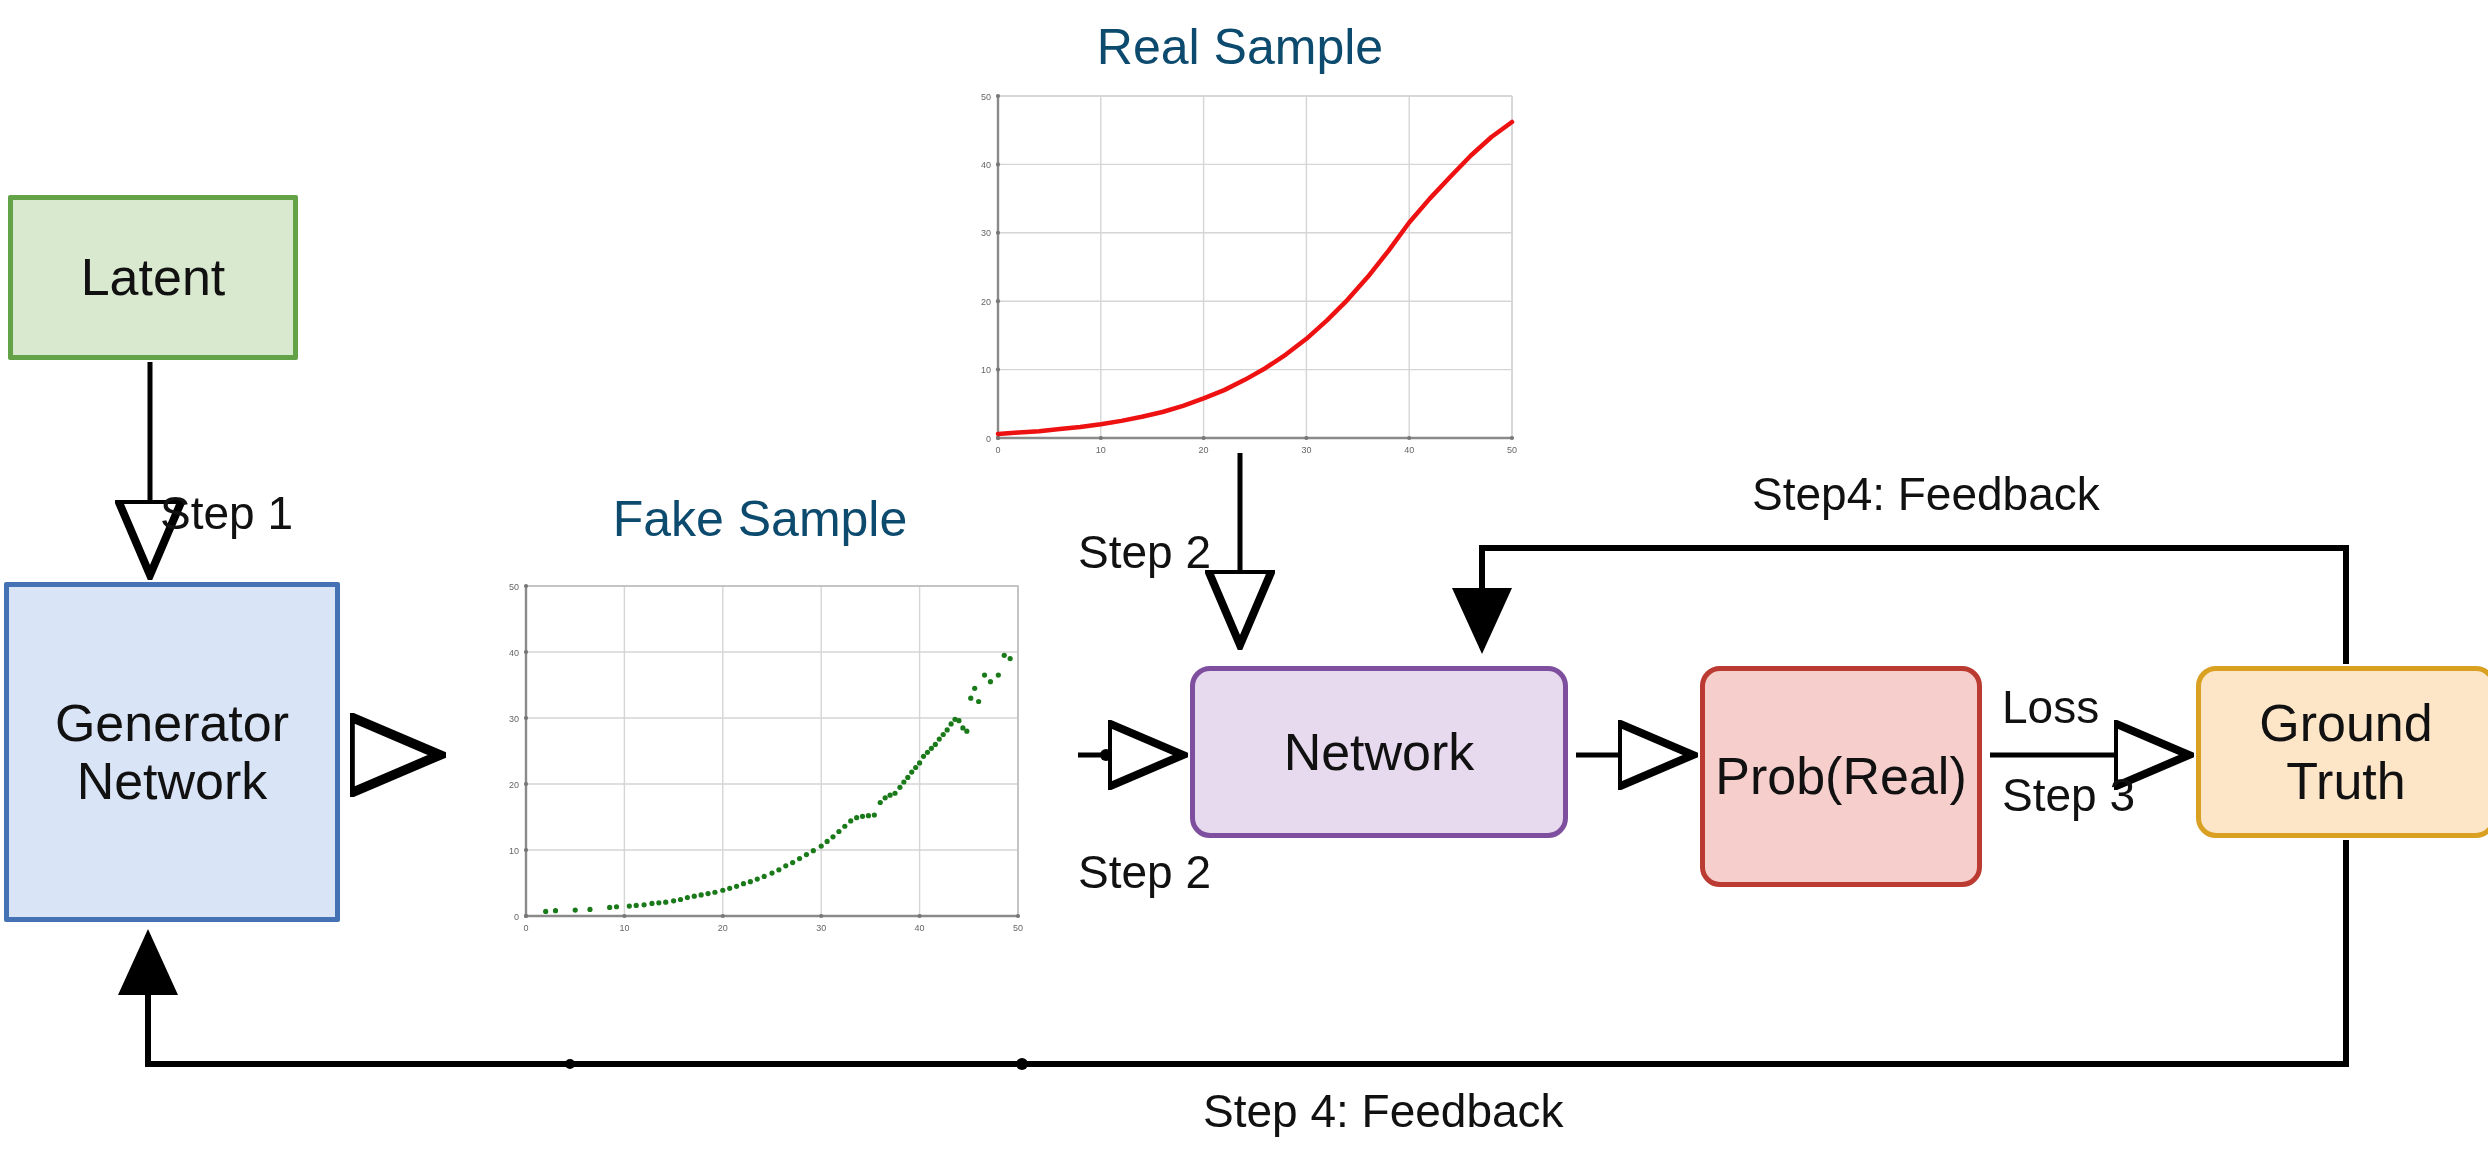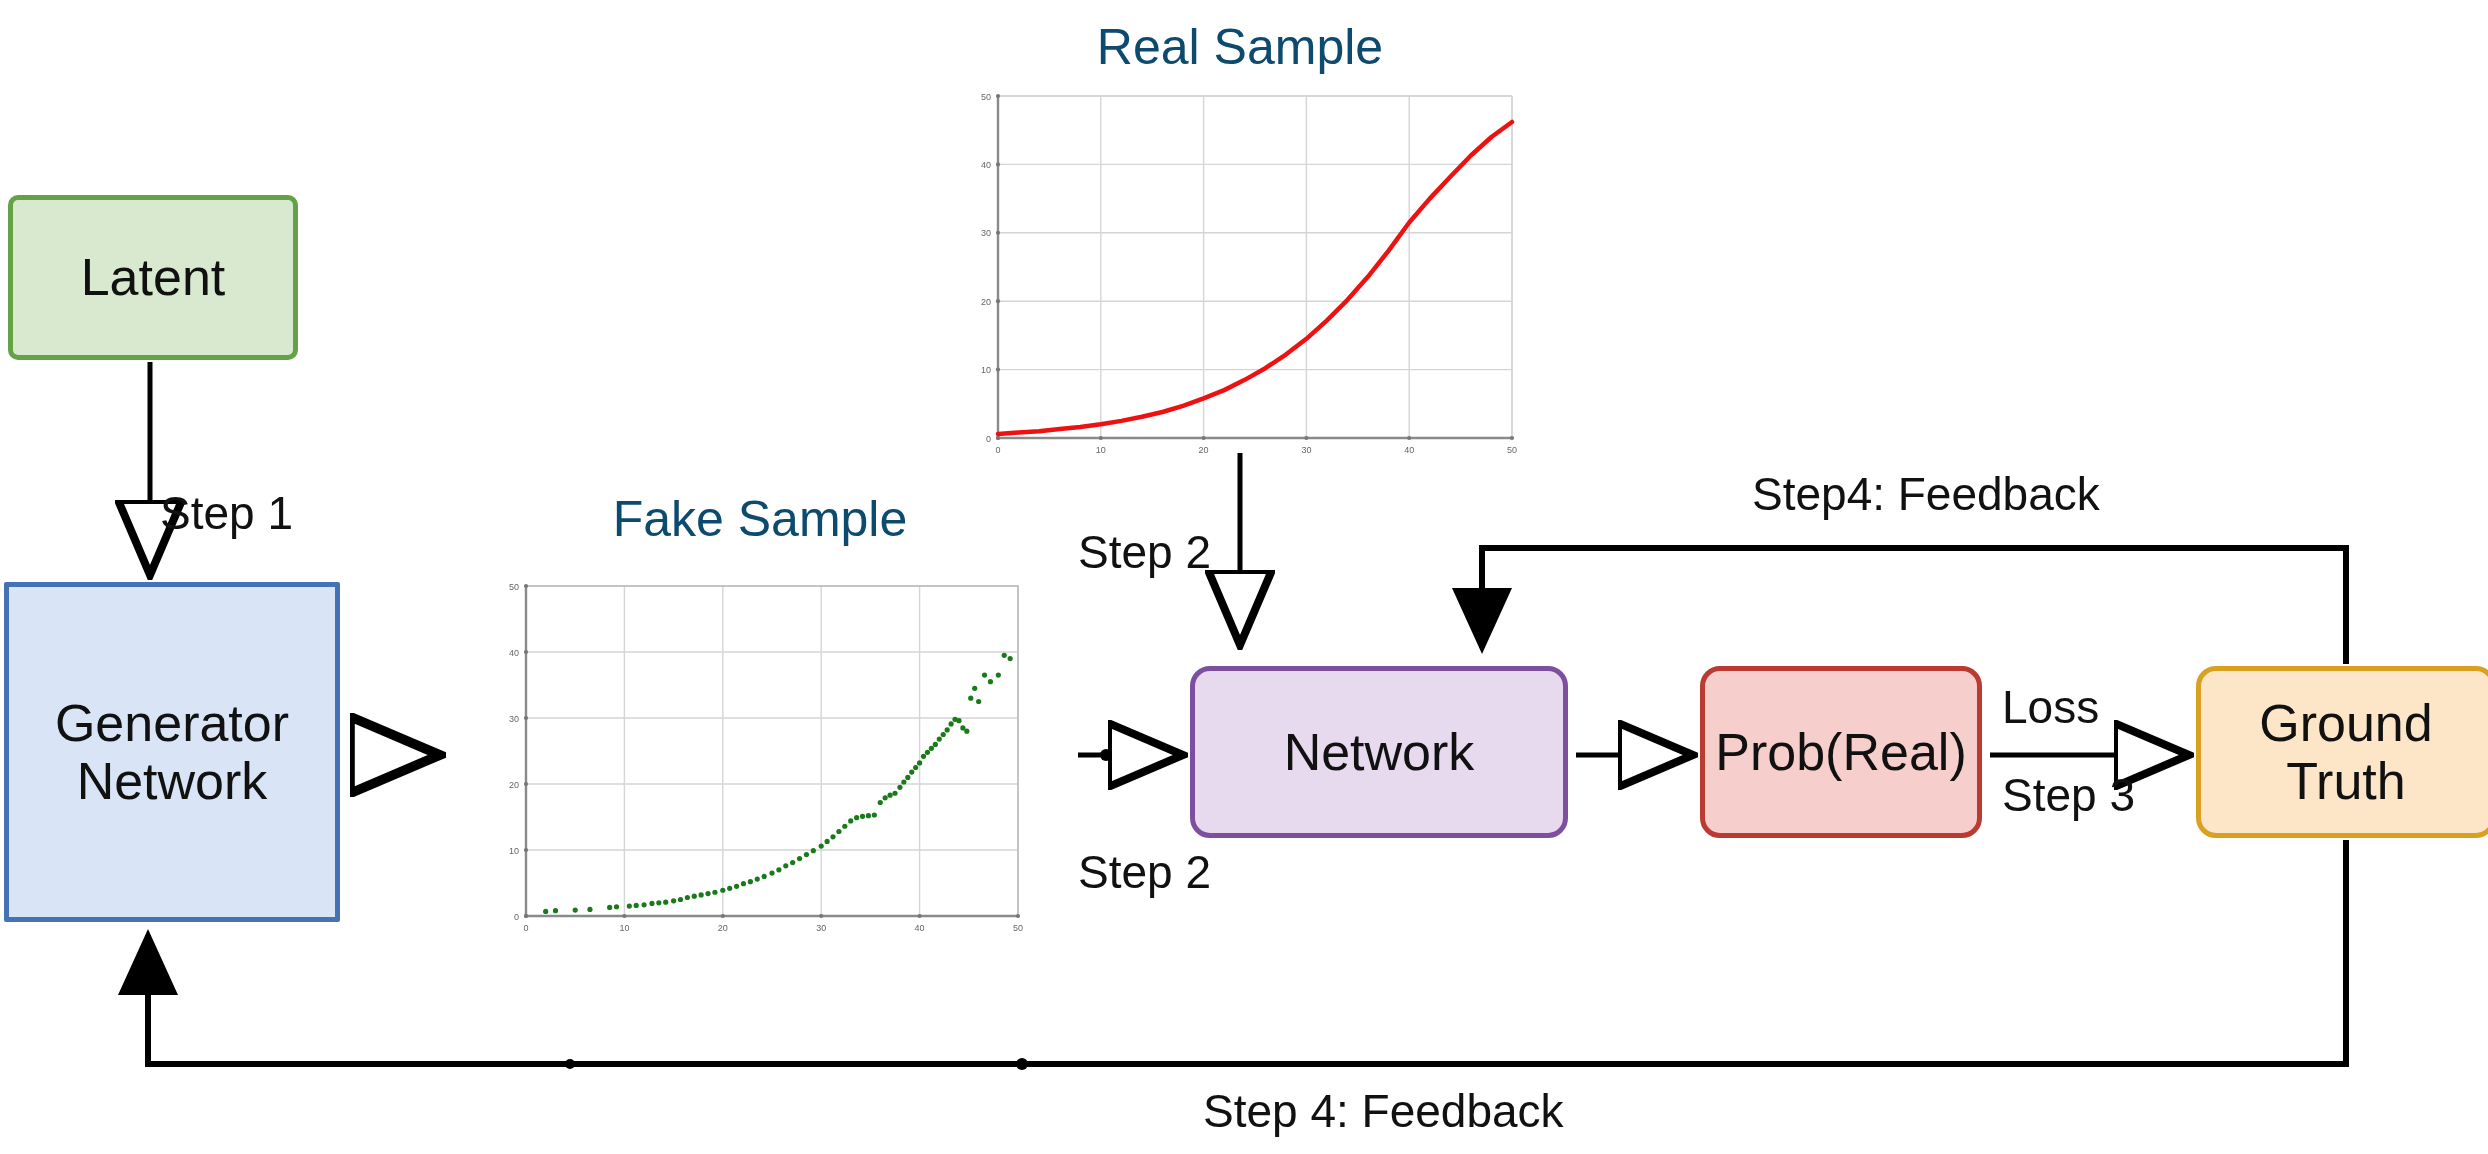--- a/index.html
+++ b/index.html
@@ -24,39 +24,39 @@
     color: #111111;
     line-height: 1.12;
     box-sizing: border-box;
   }
   .node span { display: block; }
 
   #latent-node {
     left: 8px; top: 195px; width: 290px; height: 165px;
     background: #d9e9d0;
     border: 5px solid #63a246;
-    border-radius: 10px;
+    border-radius: 2px;
     font-size: 52px;
   }
   #generator-node {
     left: 4px; top: 582px; width: 336px; height: 340px;
     background: #d9e5f6;
     border: 5px solid #4472b5;
     border-radius: 2px;
     font-size: 52px;
   }
   #discriminator-node {
     left: 1190px; top: 666px; width: 378px; height: 172px;
     background: #e7d9ee;
     border: 5px solid #7e4f9e;
     border-radius: 20px;
     font-size: 52px;
   }
   #prob-node {
-    left: 1700px; top: 666px; width: 282px; height: 172px;
+    left: 1700px; top: 666px; width: 282px; height: 221px;
     background: #f6cfcd;
     border: 5px solid #bb3a32;
     border-radius: 20px;
     font-size: 52px;
   }
   #ground-truth-node {
     left: 2196px; top: 666px; width: 300px; height: 172px;
     background: #fde6c8;
     border: 5px solid #d9a021;
     border-radius: 20px;

